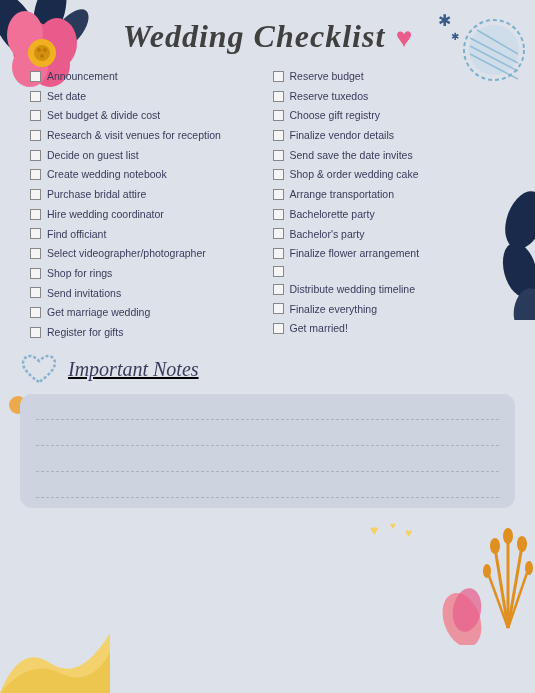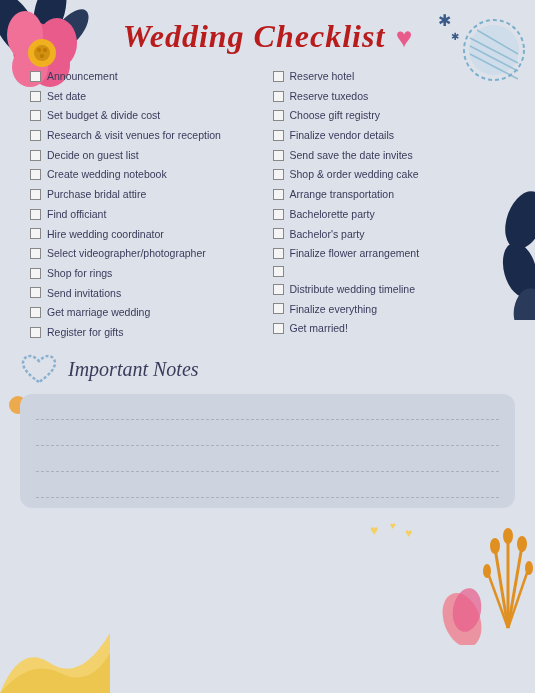--- a/index.html
+++ b/index.html
@@ -26,21 +26,21 @@
       text-align: center;
       padding-top: 18px;
       padding-bottom: 8px;
       position: relative;
       z-index: 3;
     }
 
     .title {
       font-family: 'Georgia', cursive;
       font-size: 32px;
-      color: #b91c1c;
+      color: #404040;
       font-style: italic;
       font-weight: bold;
       letter-spacing: 1px;
     }
 
     .heart-deco {
       display: inline-block;
       color: #e85b8a;
       font-size: 28px;
       margin-left: 6px;
@@ -89,20 +89,21 @@
       margin: 12px 20px 0 20px;
       position: relative;
       z-index: 3;
     }
 
     .notes-header {
       display: flex;
       align-items: center;
       gap: 10px;
       margin-bottom: 8px;
+      text-decoration: underline;
     }
 
     .notes-heart {
       width: 38px;
       height: 32px;
     }
 
     .notes-title {
       font-family: 'Georgia', cursive;
       font-size: 20px;
@@ -242,28 +243,28 @@
         <div class="checklist-item">
           <span class="checkbox"></span>
           <span class="item-text">Create wedding notebook</span>
         </div>
         <div class="checklist-item">
           <span class="checkbox"></span>
           <span class="item-text">Purchase bridal attire</span>
         </div>
         <div class="checklist-item">
           <span class="checkbox"></span>
+          <span class="item-text">Hire wedding coordinator</span>
+        </div>
+        <div class="checklist-item">
+          <span class="checkbox"></span>
           <span class="item-text">Find officiant</span>
         </div>
         <div class="checklist-item">
           <span class="checkbox"></span>
-          <span class="item-text">Hire wedding coordinator</span>
-        </div>
-        <div class="checklist-item">
-          <span class="checkbox"></span>
           <span class="item-text">Select videographer/photographer</span>
         </div>
         <div class="checklist-item">
           <span class="checkbox"></span>
           <span class="item-text">Shop for rings</span>
         </div>
         <div class="checklist-item">
           <span class="checkbox"></span>
           <span class="item-text">Send invitations</span>
         </div>
@@ -273,21 +274,21 @@
         </div>
         <div class="checklist-item">
           <span class="checkbox"></span>
           <span class="item-text">Register for gifts</span>
         </div>
       </div>
 
     <div class="checklist-col" id="right-col">
         <div class="checklist-item">
           <span class="checkbox"></span>
-          <span class="item-text">Reserve hotel</span>
+          <span class="item-text">Reserve budget</span>
         </div>
         <div class="checklist-item">
           <span class="checkbox"></span>
           <span class="item-text">Reserve tuxedos</span>
         </div>
         <div class="checklist-item">
           <span class="checkbox"></span>
           <span class="item-text">Choose gift registry</span>
         </div>
         <div class="checklist-item">

